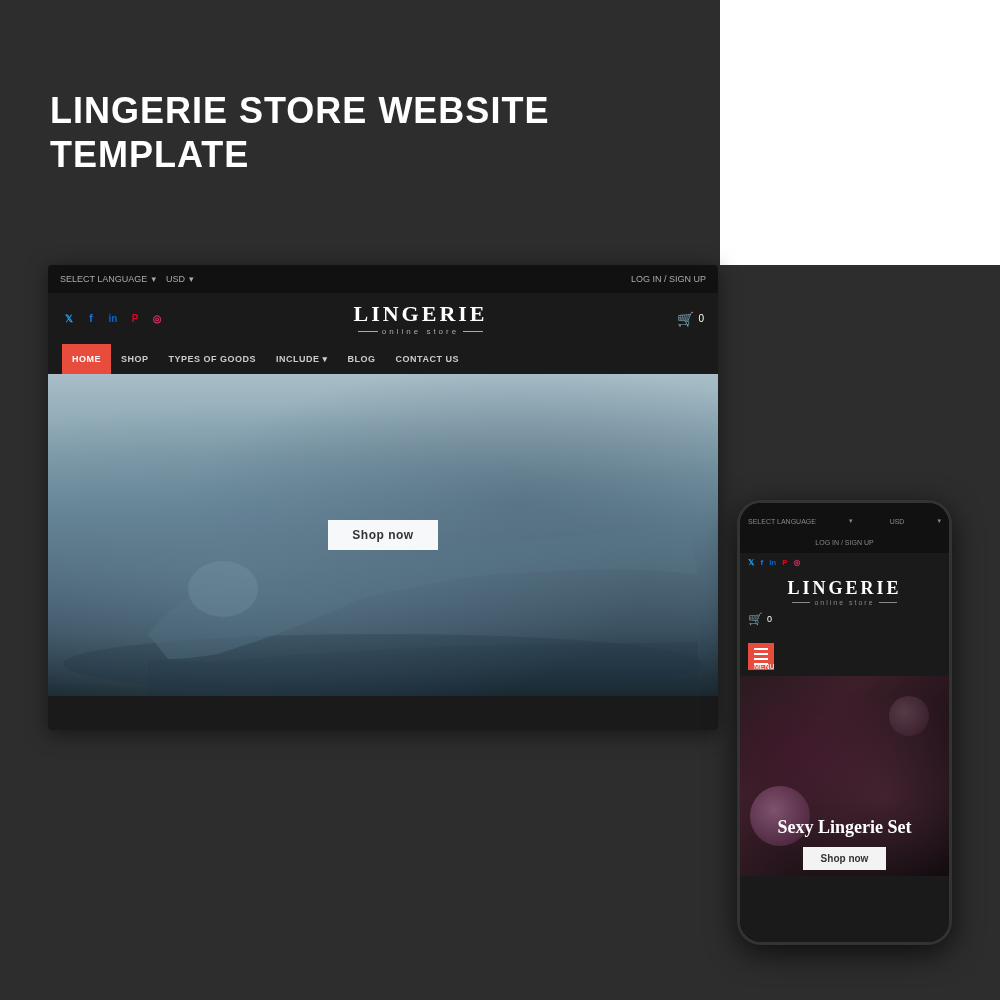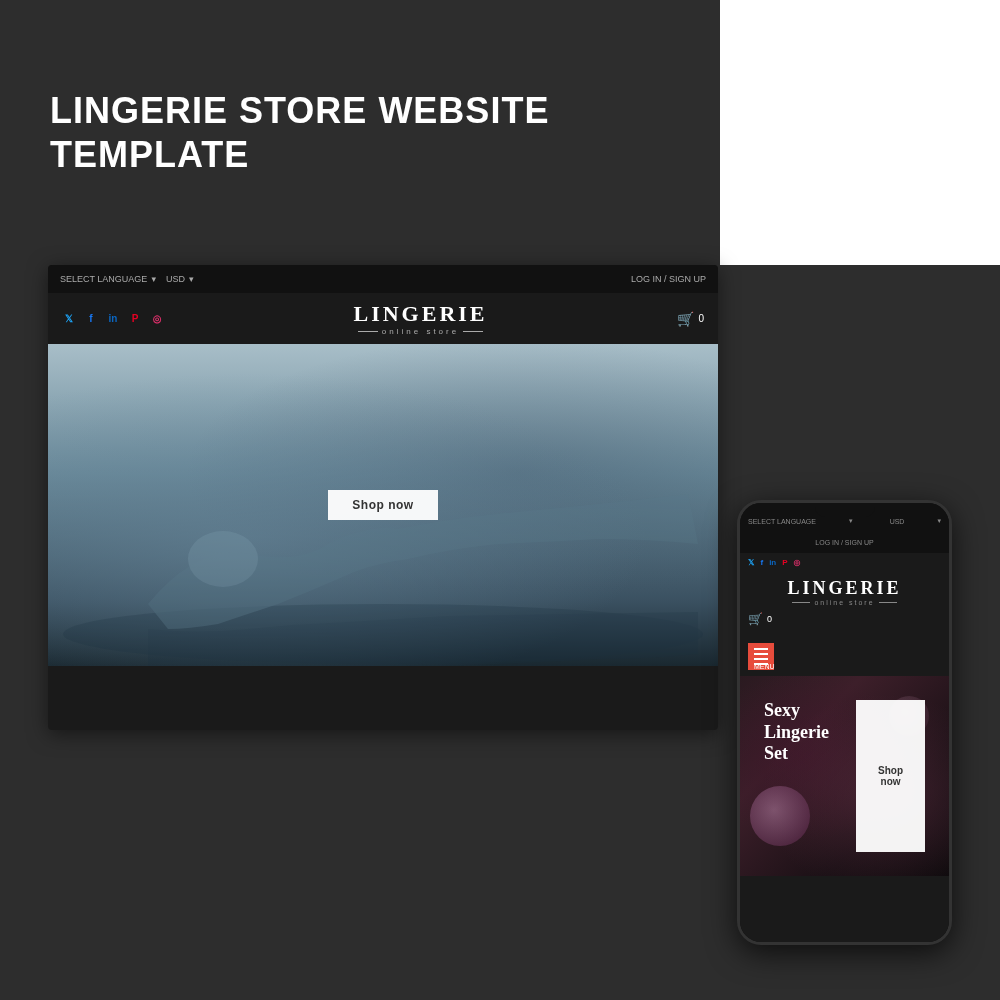--- a/index.html
+++ b/index.html
@@ -371,23 +371,24 @@
       text-align: center;
     }
 
     
     .mobile-hero {
       position: relative;
       height: 200px;
       background: linear-gradient(135deg, #2a1a20 0%, #3d1f2a 30%, #1a1015 70%, #0d0a0c 100%);
       overflow: hidden;
       display: flex;
-      flex-direction: row;
+      flex-direction: column;
       justify-content: flex-end;
-      padding: 24px;
+      padding: 6px;
+      align-items: center;
     }
 
     .mobile-hero-bg {
       position: absolute;
       inset: 0;
       background:
         radial-gradient(ellipse at 70% 60%, rgba(100,50,70,0.5) 0%, transparent 60%),
         radial-gradient(ellipse at 30% 40%, rgba(60,20,40,0.6) 0%, transparent 50%);
     }
 
@@ -475,20 +476,28 @@
     <div class="brand-logo">
       <div class="brand-name">LINGERIE</div>
       <div class="brand-tagline">online store</div>
     </div>
     <div class="cart-area">
       <span class="cart-icon">🛒</span>
       <span>0</span>
     </div>
   </div>
 
+  <div class="nav-bar">
+    <div class="nav-item active">HOME</div>
+    <div class="nav-item">SHOP</div>
+    <div class="nav-item">TYPES OF GOODS</div>
+    <div class="nav-item">INCLUDE ▾</div>
+    <div class="nav-item">BLOG</div>
+    <div class="nav-item">CONTACT US</div>
+  </div>
 
   <div class="hero-banner">
     <div class="hero-bg-figure"></div>
 
     <svg style="position:absolute;bottom:0;left:0;width:100%;height:100%;opacity:0.4;" viewBox="0 0 670 322" preserveAspectRatio="xMidYMax meet">
 
       <ellipse cx="335" cy="290" rx="320" ry="30" fill="#1a3040" opacity="0.6"></ellipse>
 
       <path d="M100,260 Q150,200 200,210 Q250,220 280,200 Q320,180 350,185 Q400,175 450,170 Q500,165 550,160 Q600,155 640,150 L650,200 Q600,195 550,195 Q500,198 450,200 Q400,205 360,215 Q320,220 290,235 Q260,248 230,260 Q200,270 170,280 Q140,285 120,285 Z" fill="#5a7a8a" opacity="0.7"></path>
 

